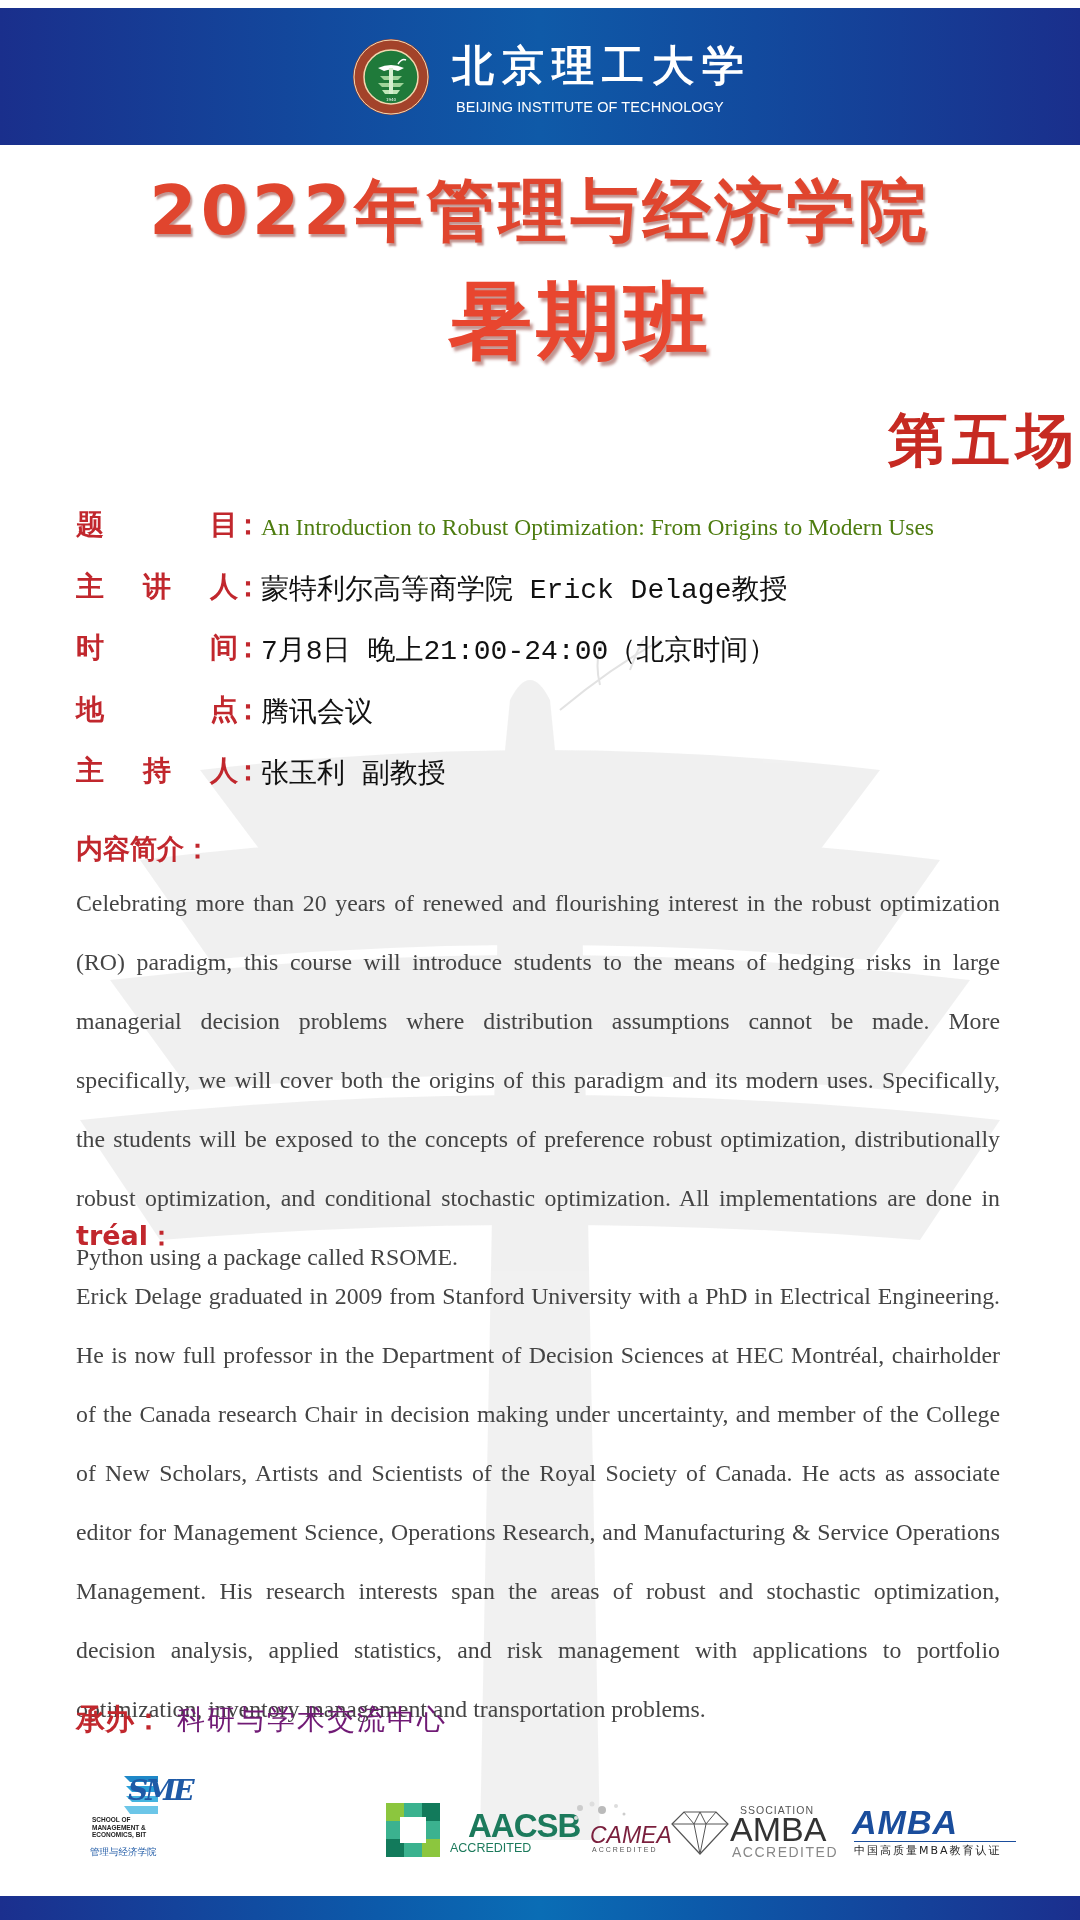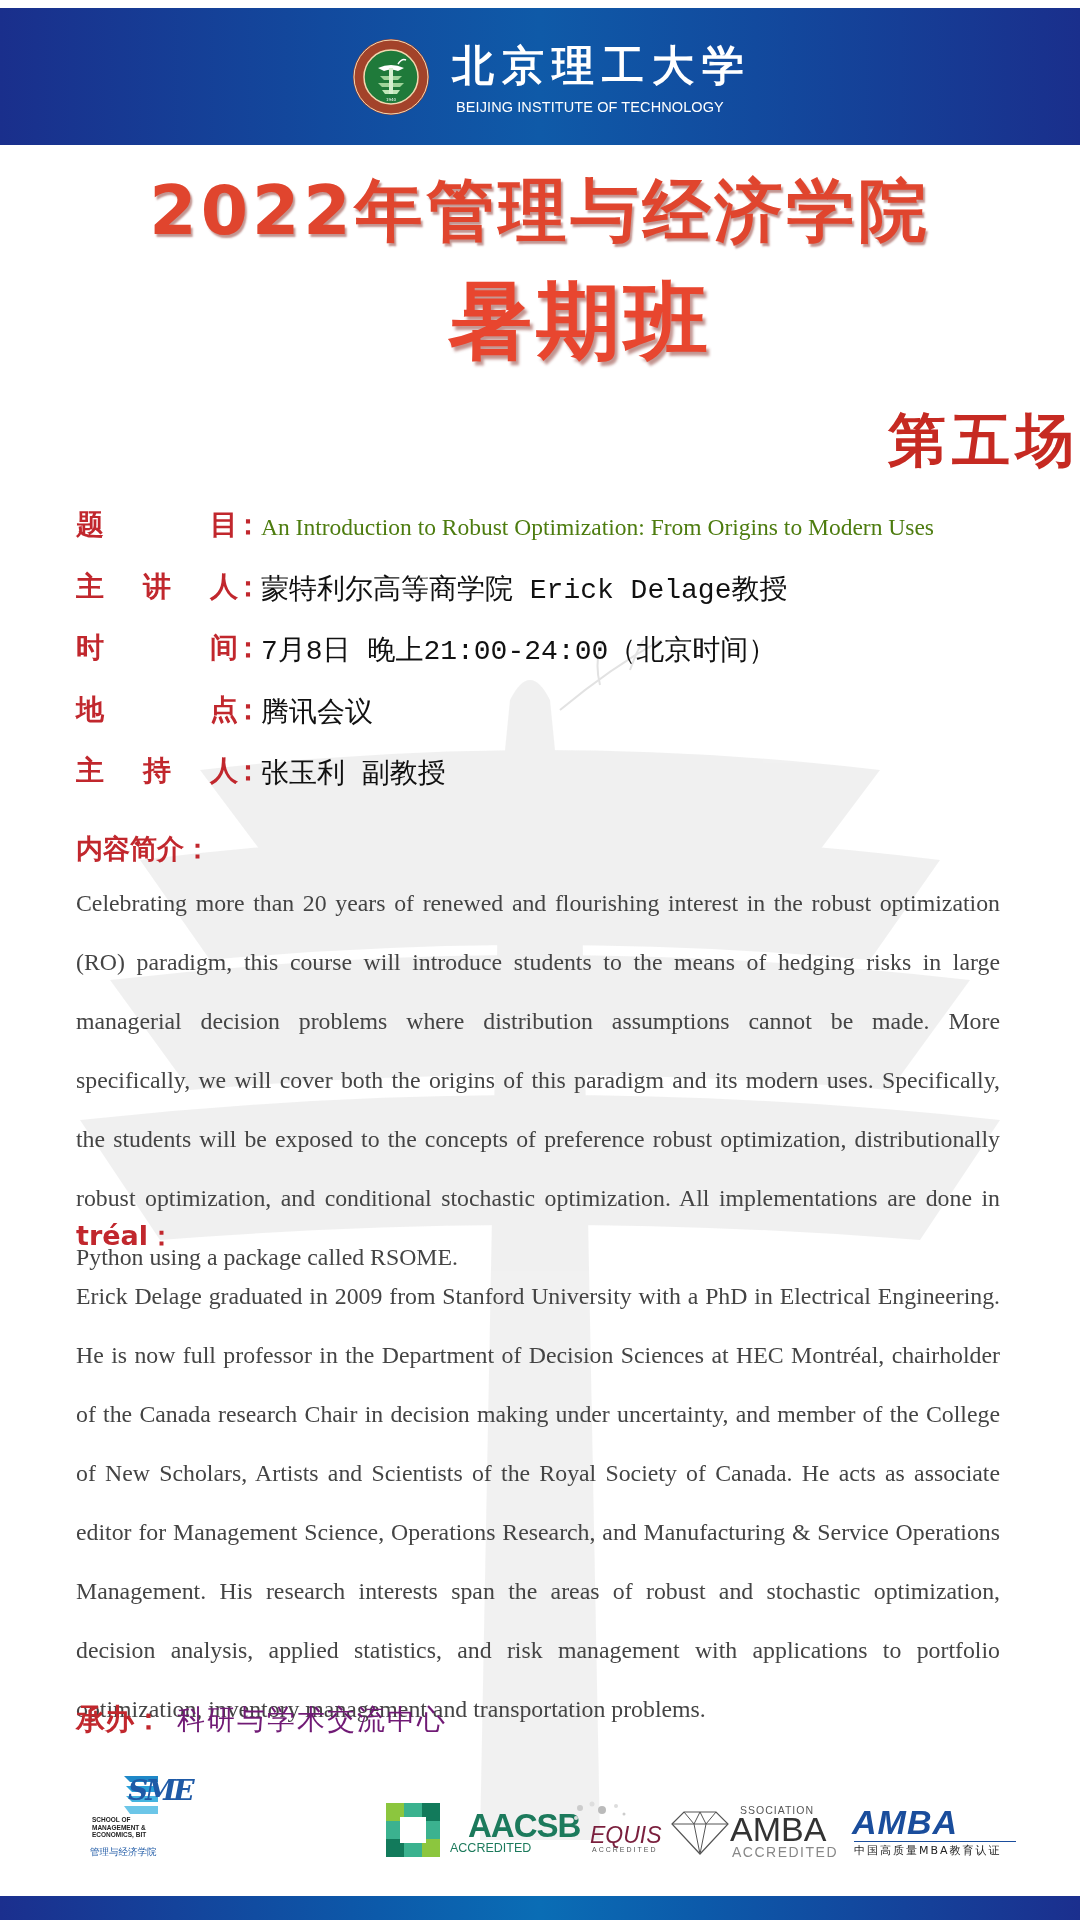--- a/index.html
+++ b/index.html
@@ -244,21 +244,21 @@
 
 <div class="logo equis">
   <svg style="position:absolute;left:0;top:0;" width="60" height="24" viewBox="0 0 60 24">
     <circle cx="8" cy="8" r="3" fill="#ccc"></circle>
       <circle cx="20" cy="4" r="2.5" fill="#ddd"></circle>
     <circle cx="30" cy="10" r="4" fill="#bbb"></circle>
       <circle cx="4" cy="18" r="2" fill="#ddd"></circle>
     <circle cx="44" cy="6" r="2" fill="#ddd"></circle>
       <circle cx="52" cy="14" r="1.5" fill="#ccc"></circle>
   </svg>
-  <div class="word">EQUIS</div>
+  <div class="word">CAMEA</div>
   <div class="sub">ACCREDITED</div>
 </div>
 
 <div class="logo amba">
   <svg style="position:absolute;left:0;top:6px;" width="60" height="46" viewBox="0 0 60 46">
     <path d="M2 14 L14 2 L46 2 L58 14 L30 44 Z" fill="none" stroke="#555" stroke-width="1.2"></path>
     <path d="M2 14 L58 14 M14 2 L24 14 L30 44 M46 2 L36 14 L30 44 M24 14 L30 2 L36 14" fill="none" stroke="#555" stroke-width="1"></path>
   </svg>
   <div class="assoc">SSOCIATION</div>
   <div class="word">AMBA</div>

